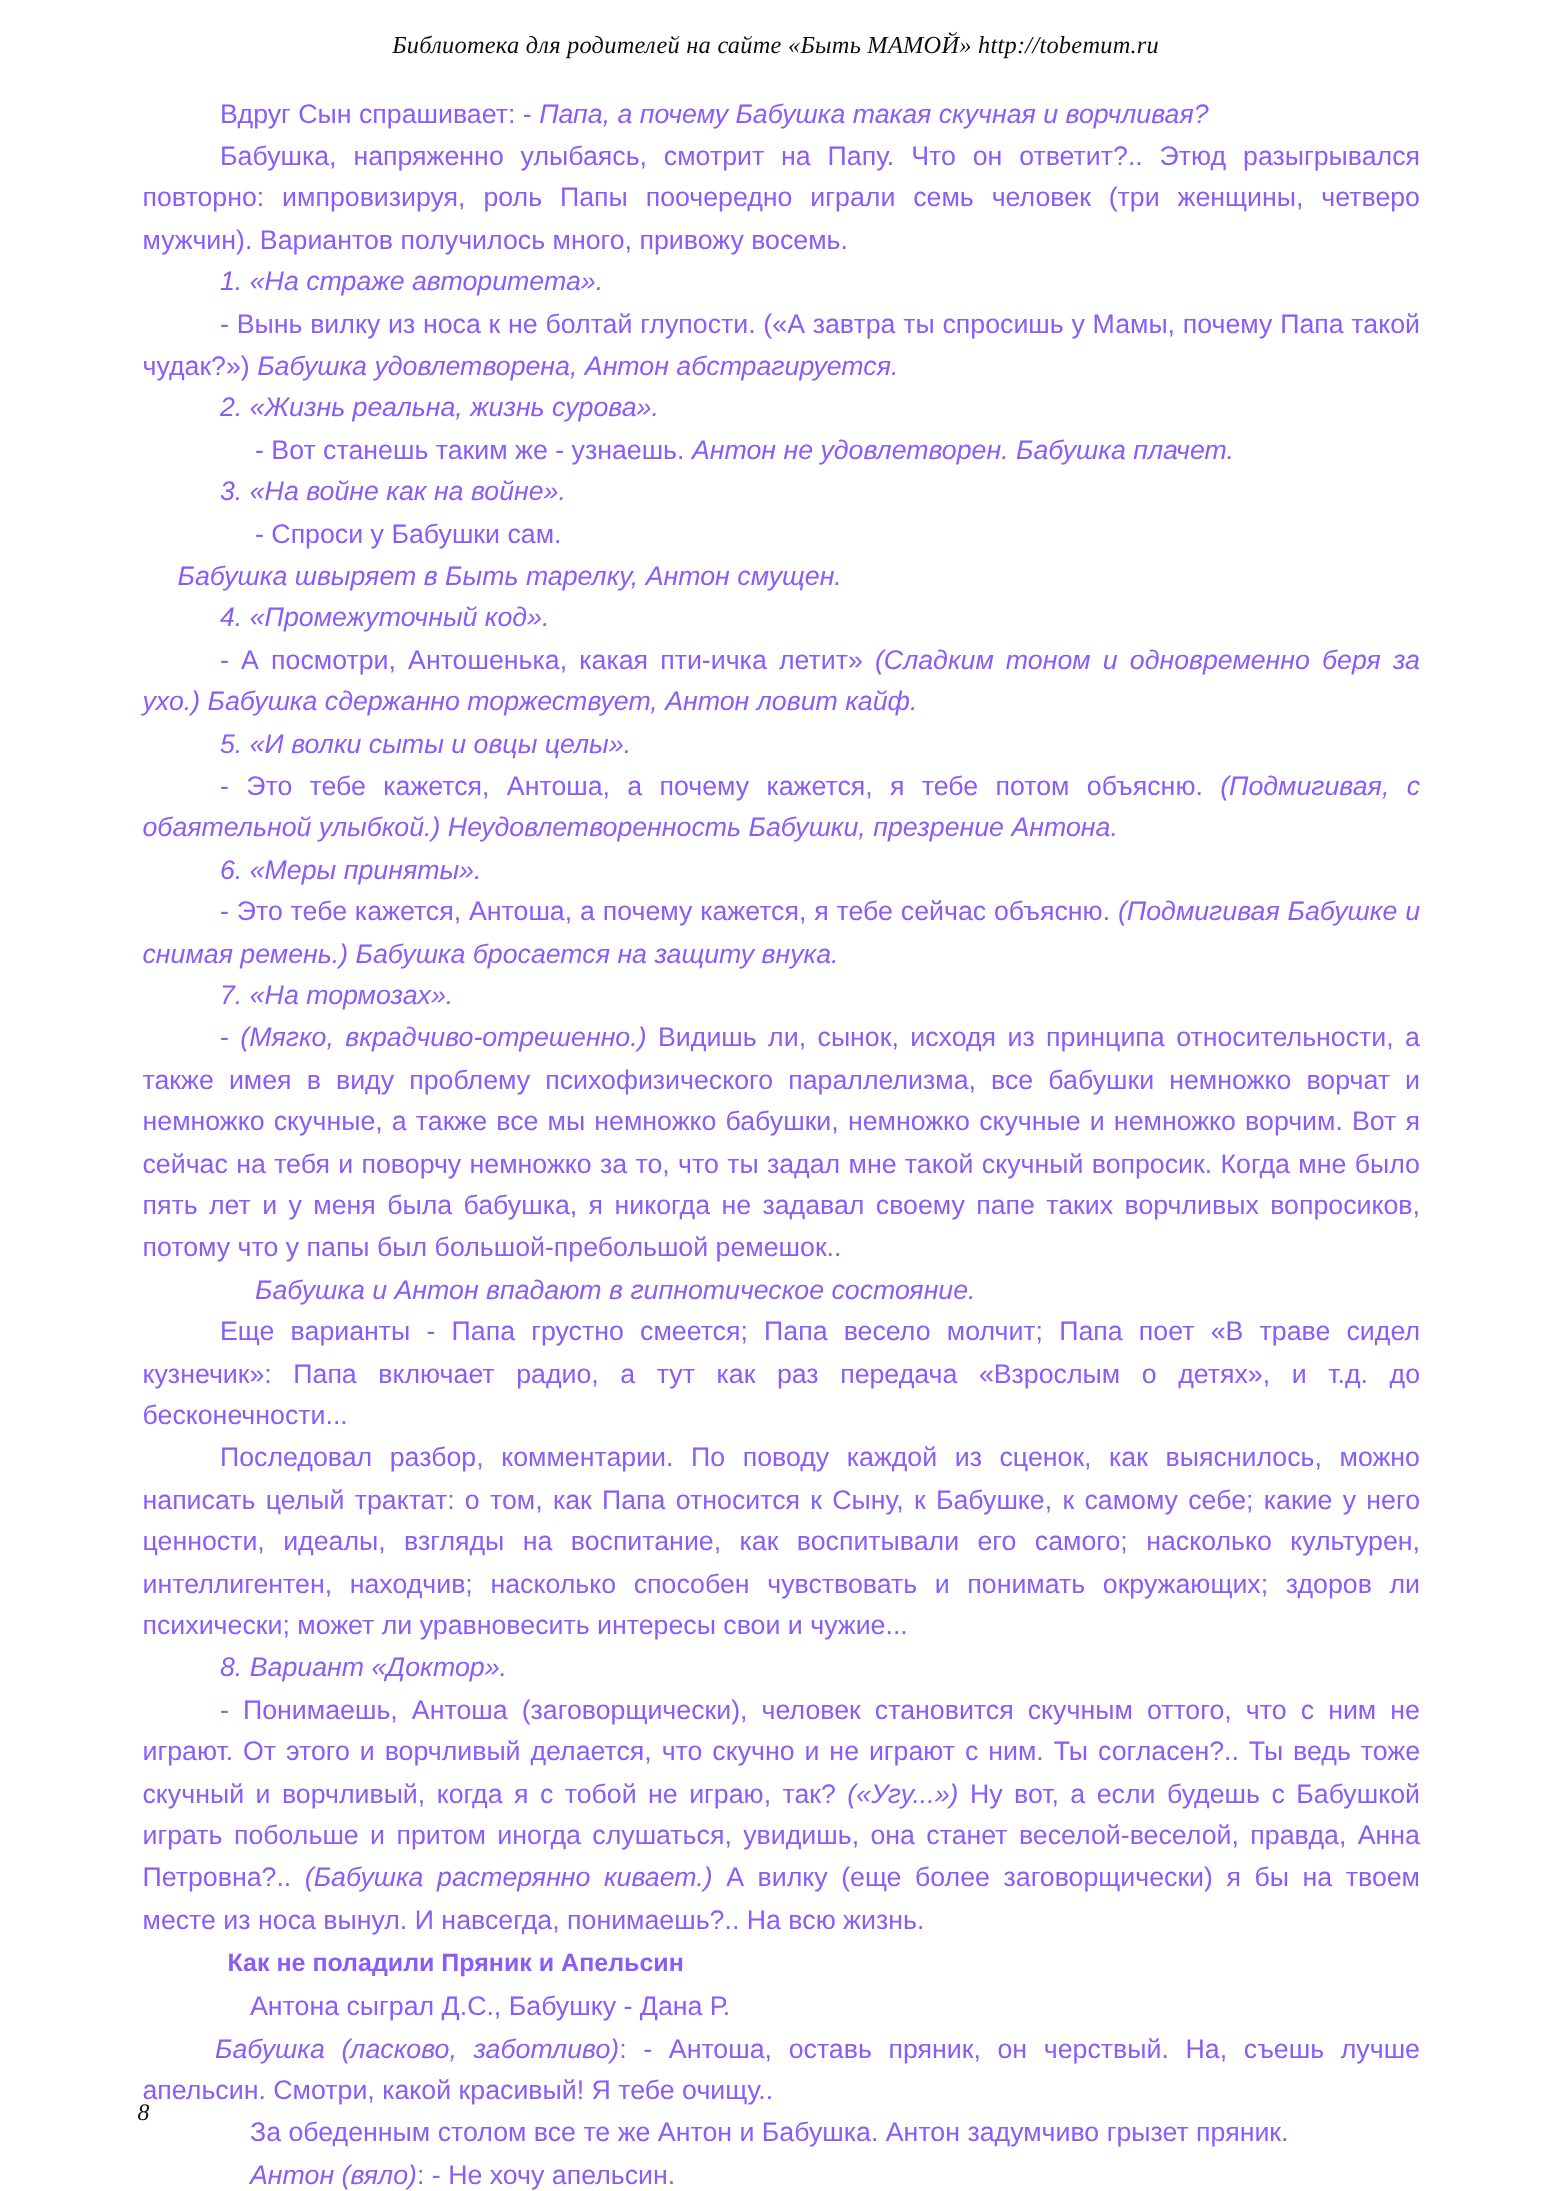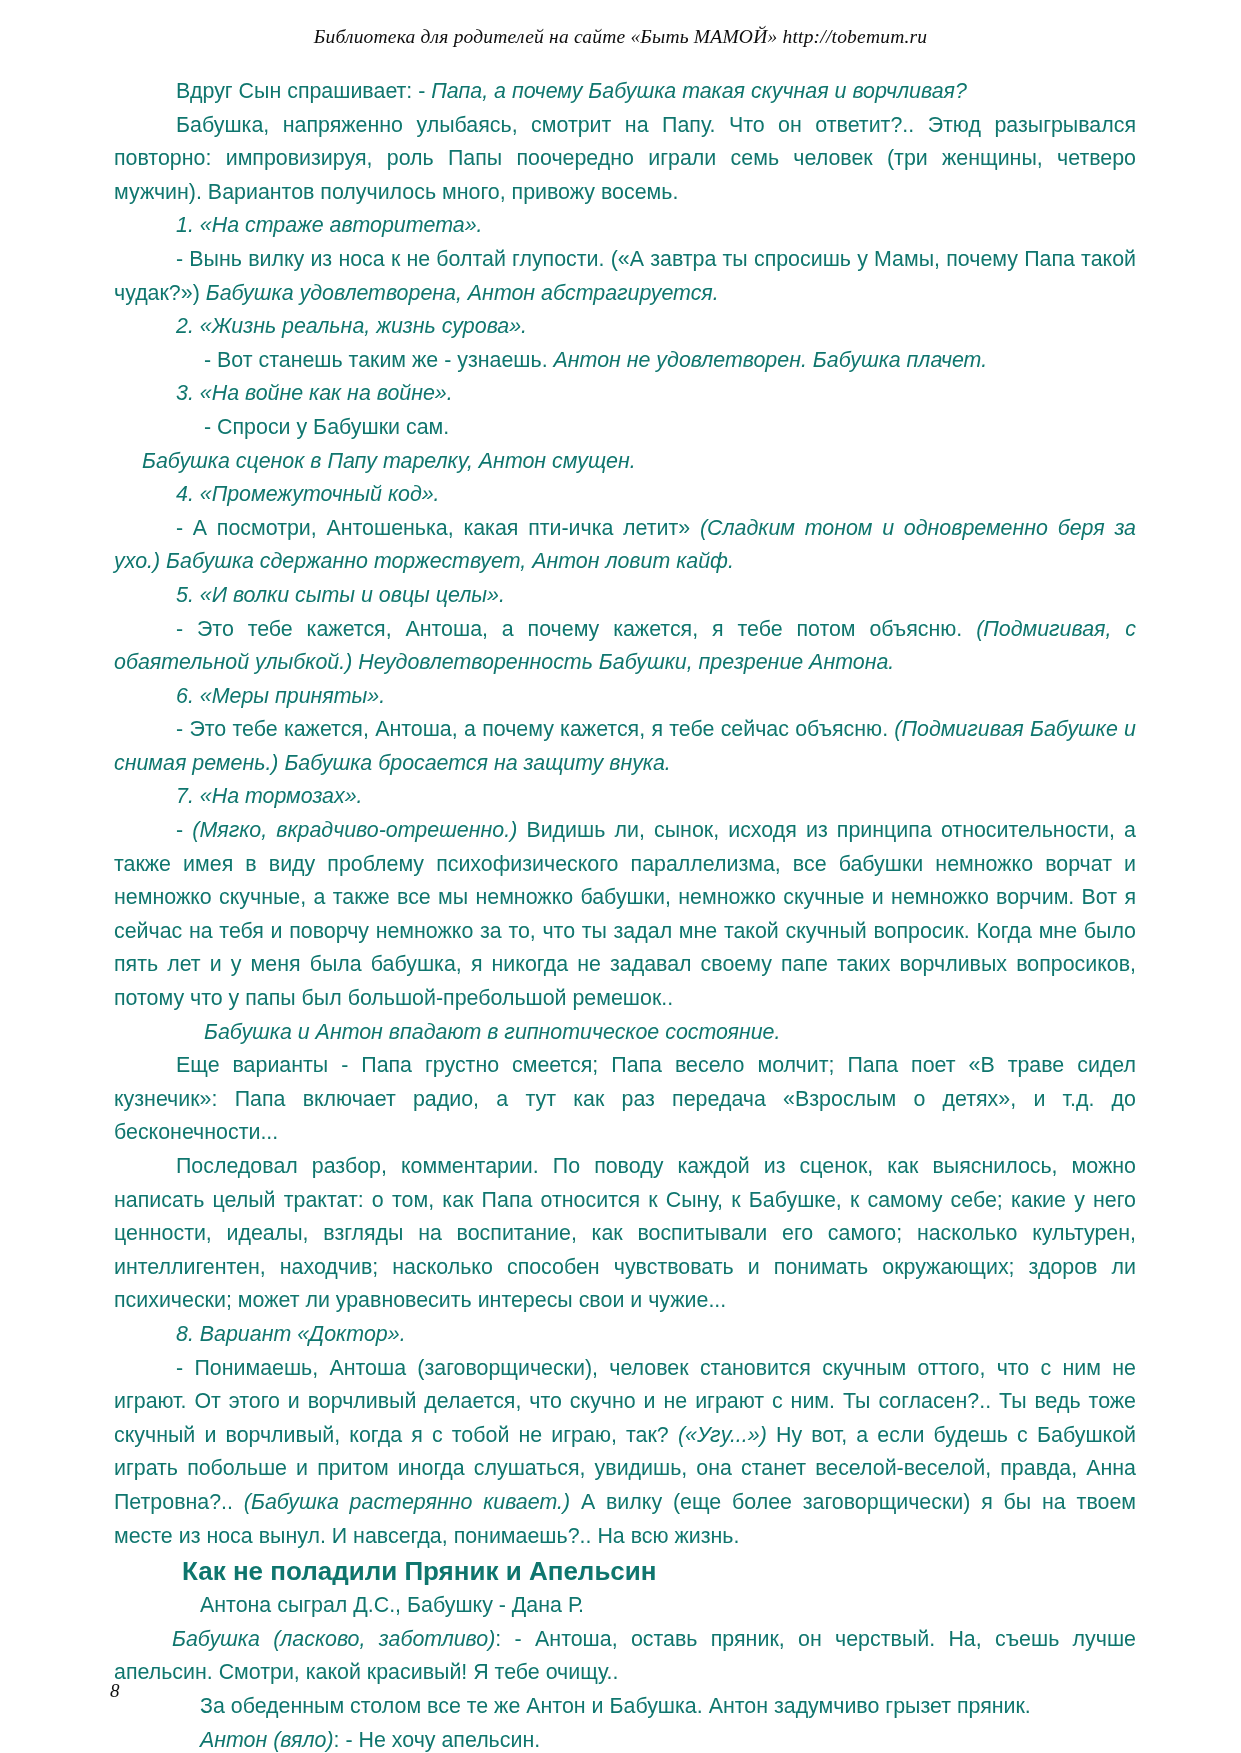--- a/index.html
+++ b/index.html
@@ -43,34 +43,34 @@
   }
   p {
     margin: 0;
     padding: 0;
     font-size: 21.4px;
     line-height: 33.6px;
     text-align: justify;
     text-justify: inter-word;
     font-stretch: condensed;
     transform-origin: left top;
-    color: #0f766e;
+    color: #8b5cf6;
   }
   p.ind { text-indent: 62px; }
   p.ind-sm { text-indent: 58px; }
   p.noind { text-indent: 0; }
   p.last-left { text-align: left; margin-left: 28px; }
   i, .it {
     font-style: italic;
   }
   .heading {
     font-weight: bold;
     text-align: left;
     text-indent: 68px;
-    font-size: 26px;
+    font-size: 20px;
     line-height: 36px;
   }
   .folio {
     position: absolute;
     left: 110px;
     top: 1680px;
     font-family: "Liberation Serif", serif;
     font-style: italic;
     font-size: 19px;
     color: #111111;
@@ -94,21 +94,21 @@
     <p class="ind"><span>- Вынь вилку из носа к не болтай глупости. («А завтра ты спросишь у Мамы, почему Папа такой чудак?») </span><i>Бабушка удовлетворена, Антон абстрагируется.</i></p>
 
     <p class="ind"><i>2. «Жизнь реальна, жизнь сурова».</i></p>
 
     <p class="ind last-left"><span>- Вот станешь таким же - узнаешь. </span><i>Антон не удовлетворен. Бабушка плачет.</i></p>
 
     <p class="ind"><i>3. «На войне как на войне».</i></p>
 
     <p class="ind last-left">- Спроси у Бабушки сам.</p>
 
-    <p class="noind last-left"><i>Бабушка сценок в Папу тарелку, Антон смущен.</i></p>
+    <p class="noind last-left"><i>Бабушка швыряет в Быть тарелку, Антон смущен.</i></p>
 
     <p class="ind"><i>4. «Промежуточный код».</i></p>
 
     <p class="ind"><span>- А посмотри, Антошенька, какая пти-ичка летит» </span><i>(Сладким тоном и одновременно беря за ухо.) Бабушка сдержанно торжествует, Антон ловит кайф.</i></p>
 
     <p class="ind"><i>5. «И волки сыты и овцы целы».</i></p>
 
     <p class="ind"><span>- Это тебе кажется, Антоша, а почему кажется, я тебе потом объясню. </span><i>(Подмигивая, с обаятельной улыбкой.) Неудовлетворенность Бабушки, презрение Антона.</i></p>
 
     <p class="ind"><i>6. «Меры приняты».</i></p>

